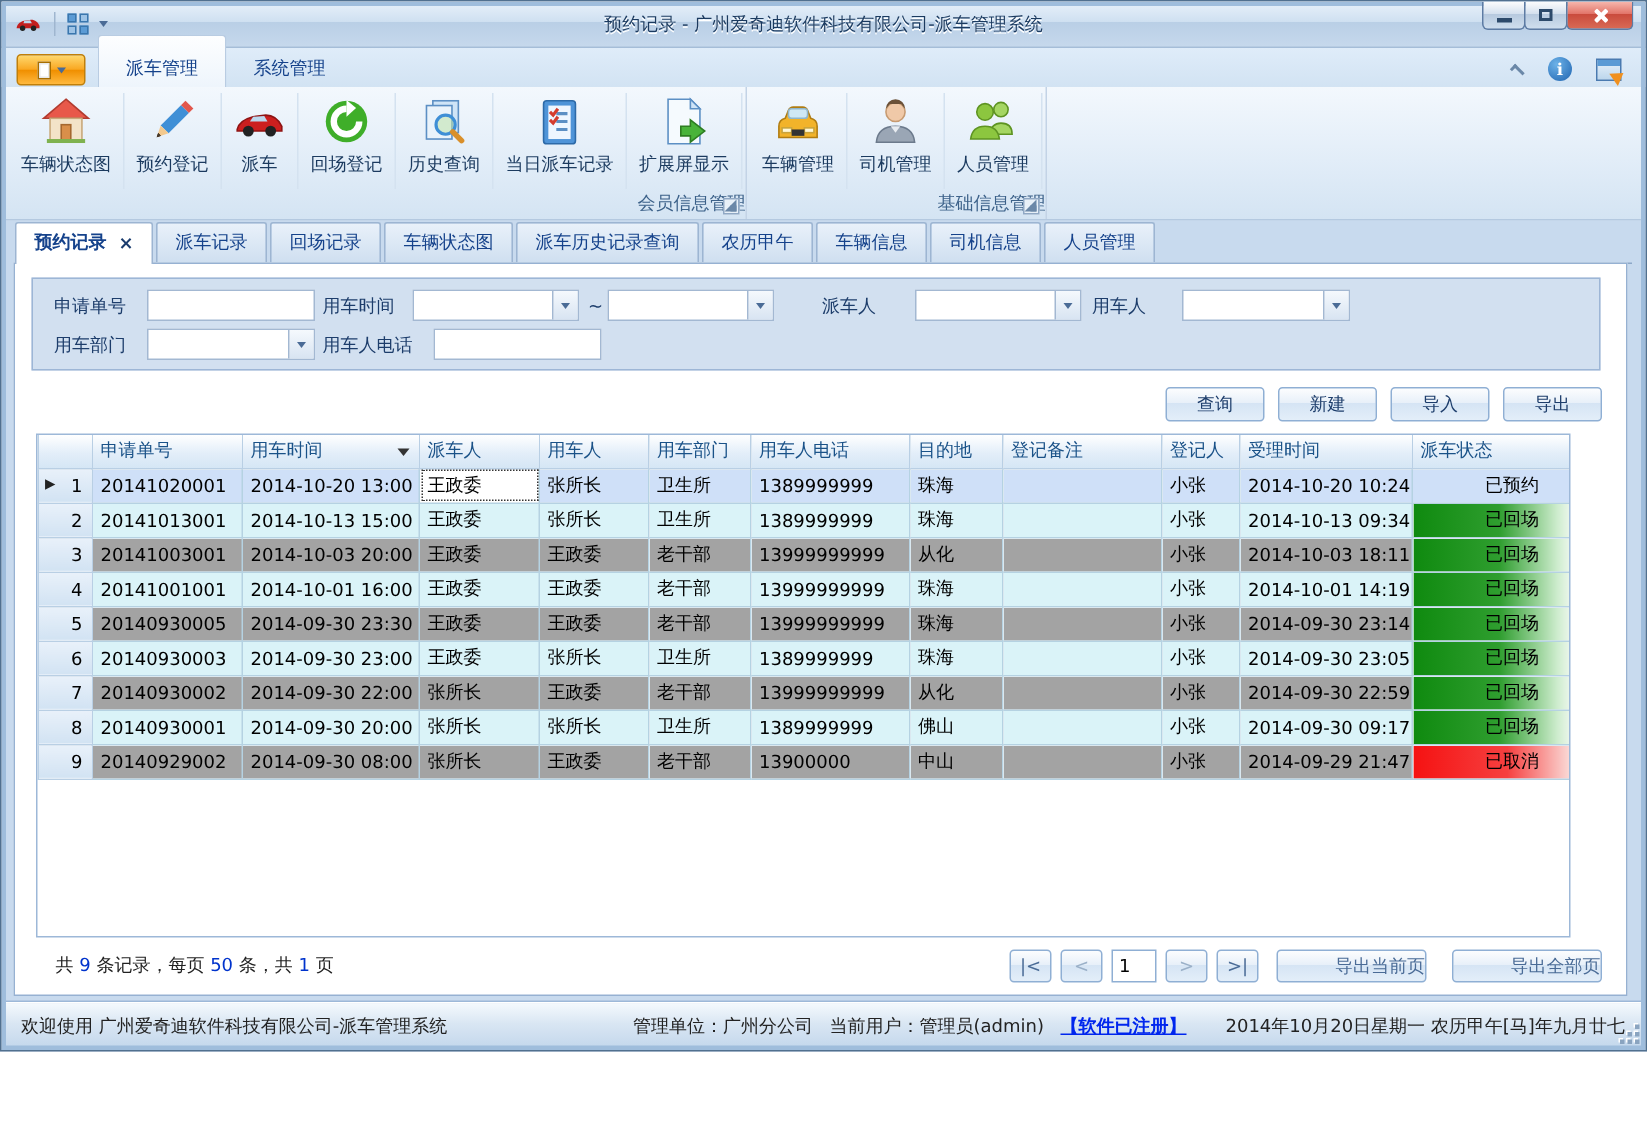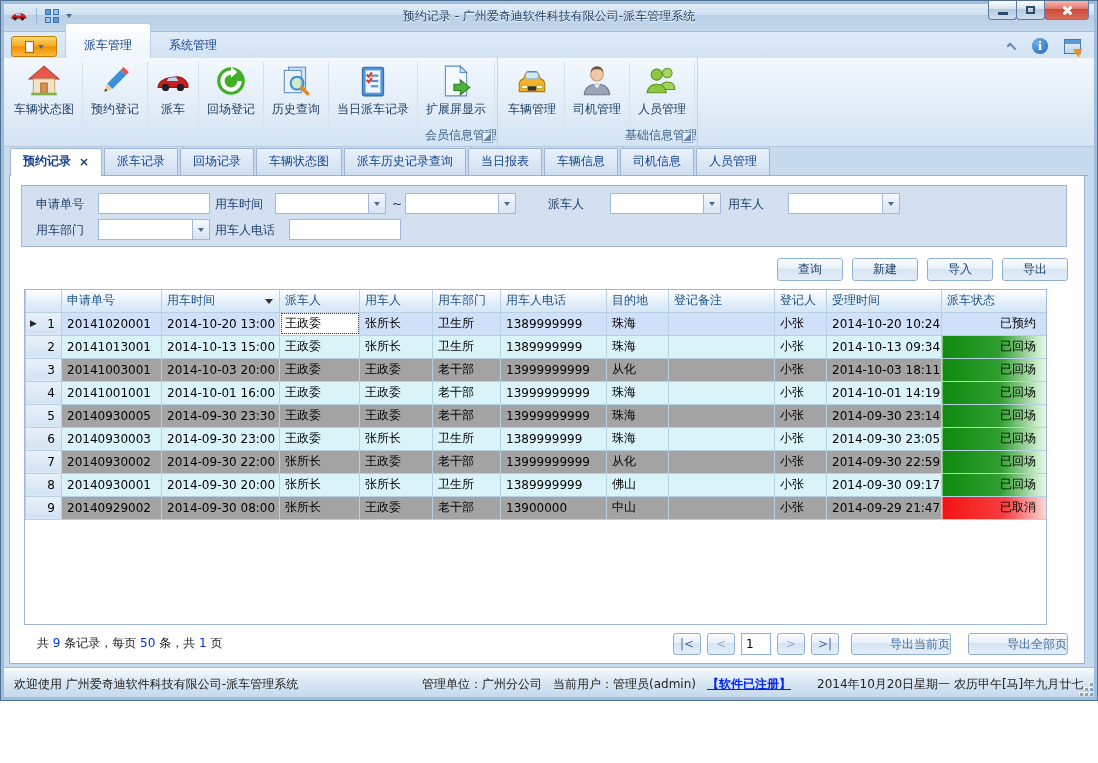--- a/index.html
+++ b/index.html
@@ -80,21 +80,21 @@
   table.grid { border-collapse:collapse; table-layout:fixed; width:1021px; }
   .grid th { height:22px; background:linear-gradient(#ffffff,#e3eef9 55%,#d5e6f5); border:1px solid #b9cfe4; border-top:none; color:#1a5288; font-weight:normal; text-align:left; padding:0 5px; white-space:nowrap; overflow:hidden; position:relative; }
   .grid td { height:23px; border:1px solid #b5d2e2; padding:0 5px; white-space:nowrap; overflow:hidden; color:#000; }
   .grid td.ind { background:linear-gradient(#e9f1fa,#d2e3f3); border-color:#b9cfe4; text-align:right; padding-right:6px; position:relative; }
   .grid td.ind .rowptr { position:absolute; left:4px; top:5px; font-size:9px; color:#222; }
   tr.alt-cream td { background:#a3a3a3; }
   tr.alt-cyan td { background:#daf3f8; }
   tr.row-selected td { background:#cfe0f8; }
   tr.alt-cream td.ind, tr.alt-cyan td.ind, tr.row-selected td.ind { background:linear-gradient(#e9f1fa,#d2e3f3); }
   td.focus-cell { background:#fff !important; outline:1px dotted #333; outline-offset:-2px; }
-  td.status { text-align:right; padding-right:10px; }
+  td.status { text-align:right; padding-right:20px; }
   td.st-green { background:linear-gradient(to right,#0f8a0f 0%,#2f9e2f 55%,#cdeccd 92%,#eaf6ea 100%) !important; }
   td.st-red { background:linear-gradient(to right,#f51212 0%,#f64040 60%,#fad9d6 100%) !important; }
   .sort-arr { position:absolute; right:6px; top:9px; width:0; height:0; border-left:4px solid transparent; border-right:4px solid transparent; border-top:5px solid #333; }
 
   
   .pager-summary { position:absolute; bottom:11px; left:27px; color:#222; }
   .pager-summary .num { color:#0033cc; }
   .pager { position:absolute; bottom:8px; right:16px; display:flex; gap:6px; align-items:center; }
   .pbtn { min-width:28px; height:22px; border:1px solid #8fafd4; border-radius:3px; background:linear-gradient(#fcfdfe,#e8f0f9 45%,#d5e4f4 46%,#e3eef9); color:#4a6b96; display:flex; align-items:center; justify-content:center; }
   .pbtn.dim { color:#9ab0c8; }
@@ -280,21 +280,21 @@
         <div class="doc-tab">
           <span>回场记录</span>
         </div>
         <div class="doc-tab">
           <span>车辆状态图</span>
         </div>
         <div class="doc-tab">
           <span>派车历史记录查询</span>
         </div>
         <div class="doc-tab">
-          <span>当日报表</span>
+          <span>农历甲午</span>
         </div>
         <div class="doc-tab">
           <span>车辆信息</span>
         </div>
         <div class="doc-tab">
           <span>司机信息</span>
         </div>
         <div class="doc-tab">
           <span>人员管理</span>
         </div>

